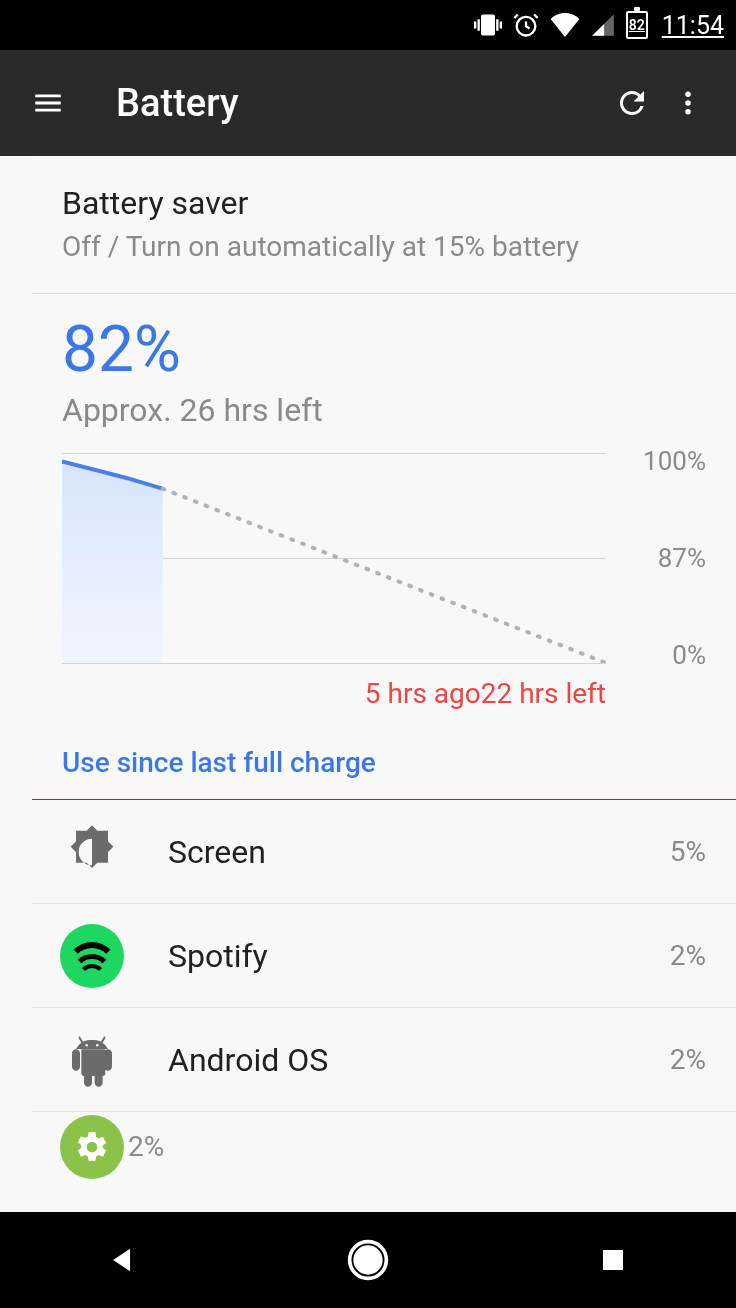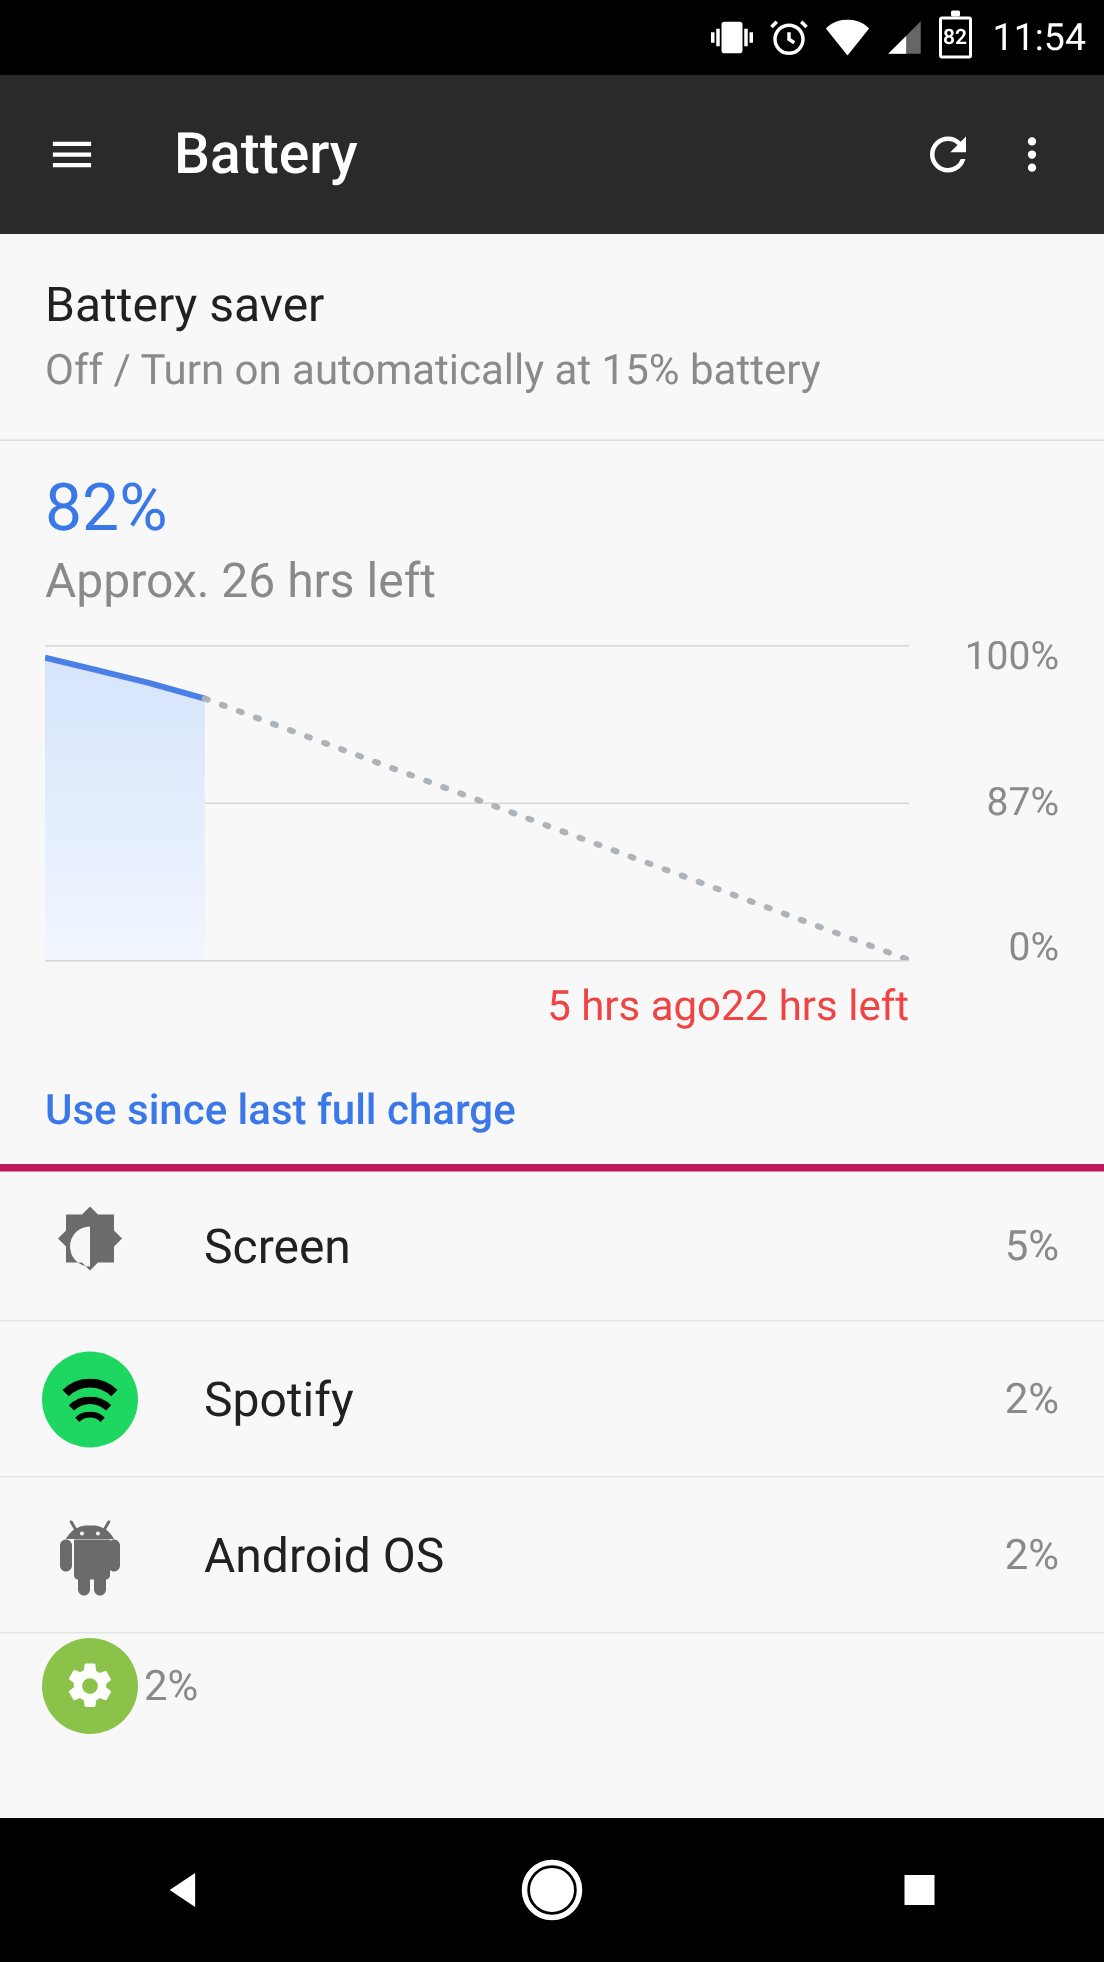--- a/index.html
+++ b/index.html
@@ -1,54 +1,54 @@
 <!DOCTYPE html>
 <html><head>
 <meta charset="utf-8">
 <style>
   * { box-sizing: border-box; margin: 0; padding: 0; }
   html, body { width: 736px; height: 1308px; font-family: Roboto, "Helvetica Neue", Arial, sans-serif; background:#000; overflow:hidden; }
   .screen { width:736px; height:1308px; display:flex; flex-direction:column; background:#f6f6f6; }
 
   
-  .statusbar { height:50px; background:#000; color:#fff; display:flex; align-items:center; justify-content:flex-end; padding:0 12px; gap:10px; font-size:26px; }
+  .statusbar { height:50px; background:#000; color:#fff; display:flex; align-items:center; justify-content:flex-end; padding:0 12px; gap:10px; font-size:26px;text-decoration:underline; }
   .statusbar .icon-slot { display:flex; align-items:center; }
   .statusbar .battery-box { width:22px; height:28px; border:2px solid #fff; border-radius:2px; position:relative; display:flex; align-items:center; justify-content:center; font-size:14px; font-weight:600; }
   .statusbar .battery-box::before { content:""; position:absolute; top:-6px; left:6px; right:6px; height:4px; background:#fff; border-radius:1px; }
   .statusbar .clock { font-size:25px; font-weight:400; margin-left:4px; }
 
   
   .appbar { height:106px; background:#2a2a2a; display:flex; align-items:center; padding:0 20px; color:#fff; }
   .appbar .title { font-size:38px; font-weight:500; margin-left:40px; }
   .appbar .spacer { flex:1; }
   .appbar .icon-btn { width:56px; height:56px; display:flex; align-items:center; justify-content:center; }
 
   
-  .content { flex:1; background:#f8f8f8; overflow:hidden; }
+  .content { flex:1; background:#f8f8f8; overflow:hidden;margin-left:32px; }
   .saver-row { padding:28px 30px 30px 30px; border-bottom:1px solid #ddd; }
   .saver-title { font-size:32px; color:#212121; }
   .saver-sub { font-size:28px; color:#8a8a8a; margin-top:8px; }
 
   .stats { padding:18px 30px 0 30px; }
-  .pct { font-size:44px; color:#3b78e7; font-weight:400; }
+  .pct { font-size:64px; color:#3b78e7; font-weight:400; }
   .approx { font-size:32px; color:#8a8a8a; margin-top:4px; }
 
   .chart-wrap { position:relative; margin-top:24px; display:flex; }
   .chart-area { position:relative; flex:1; height:210px; }
   .gridline { position:absolute; left:0; right:0; border-top:1px solid #d5d5d5; }
   .y-labels { width:100px; position:relative; height:210px; }
   .y-lab { position:absolute; right:0; font-size:26px; color:#8a8a8a; transform:translateY(-50%); }
   .chart-svg { position:absolute; inset:0; width:100%; height:100%; }
   .x-labels { display:flex; justify-content:flex-end; margin-top:14px; padding-right:100px; font-size:28px; color:#ef4444; }
 
   .section-header { color:#3b78e7; font-size:28px; font-weight:500; padding:36px 30px 20px 30px; }
 
   .list { }
   .list-item { display:flex; align-items:center; height:104px; padding:0 30px 0 24px; border-top:1px solid #e4e4e4; }
-  .list-item:first-child { border-top:5px solid #be185d; }
+  .list-item:first-child { border-top:1px solid #be185d; }
   .app-icon { width:72px; height:72px; display:flex; align-items:center; justify-content:center; }
   .app-name { flex:1; font-size:32px; color:#212121; margin-left:40px; }
   .app-pct { font-size:28px; color:#8a8a8a; }
 
   
   .navbar { height:96px; background:#000; display:flex; align-items:center; justify-content:space-around; }
   .navbtn { width:80px; height:80px; display:flex; align-items:center; justify-content:center; }
 
   
   .spotify { width:64px; height:64px; border-radius:50%; background:#1ed760; position:relative; overflow:hidden; }

